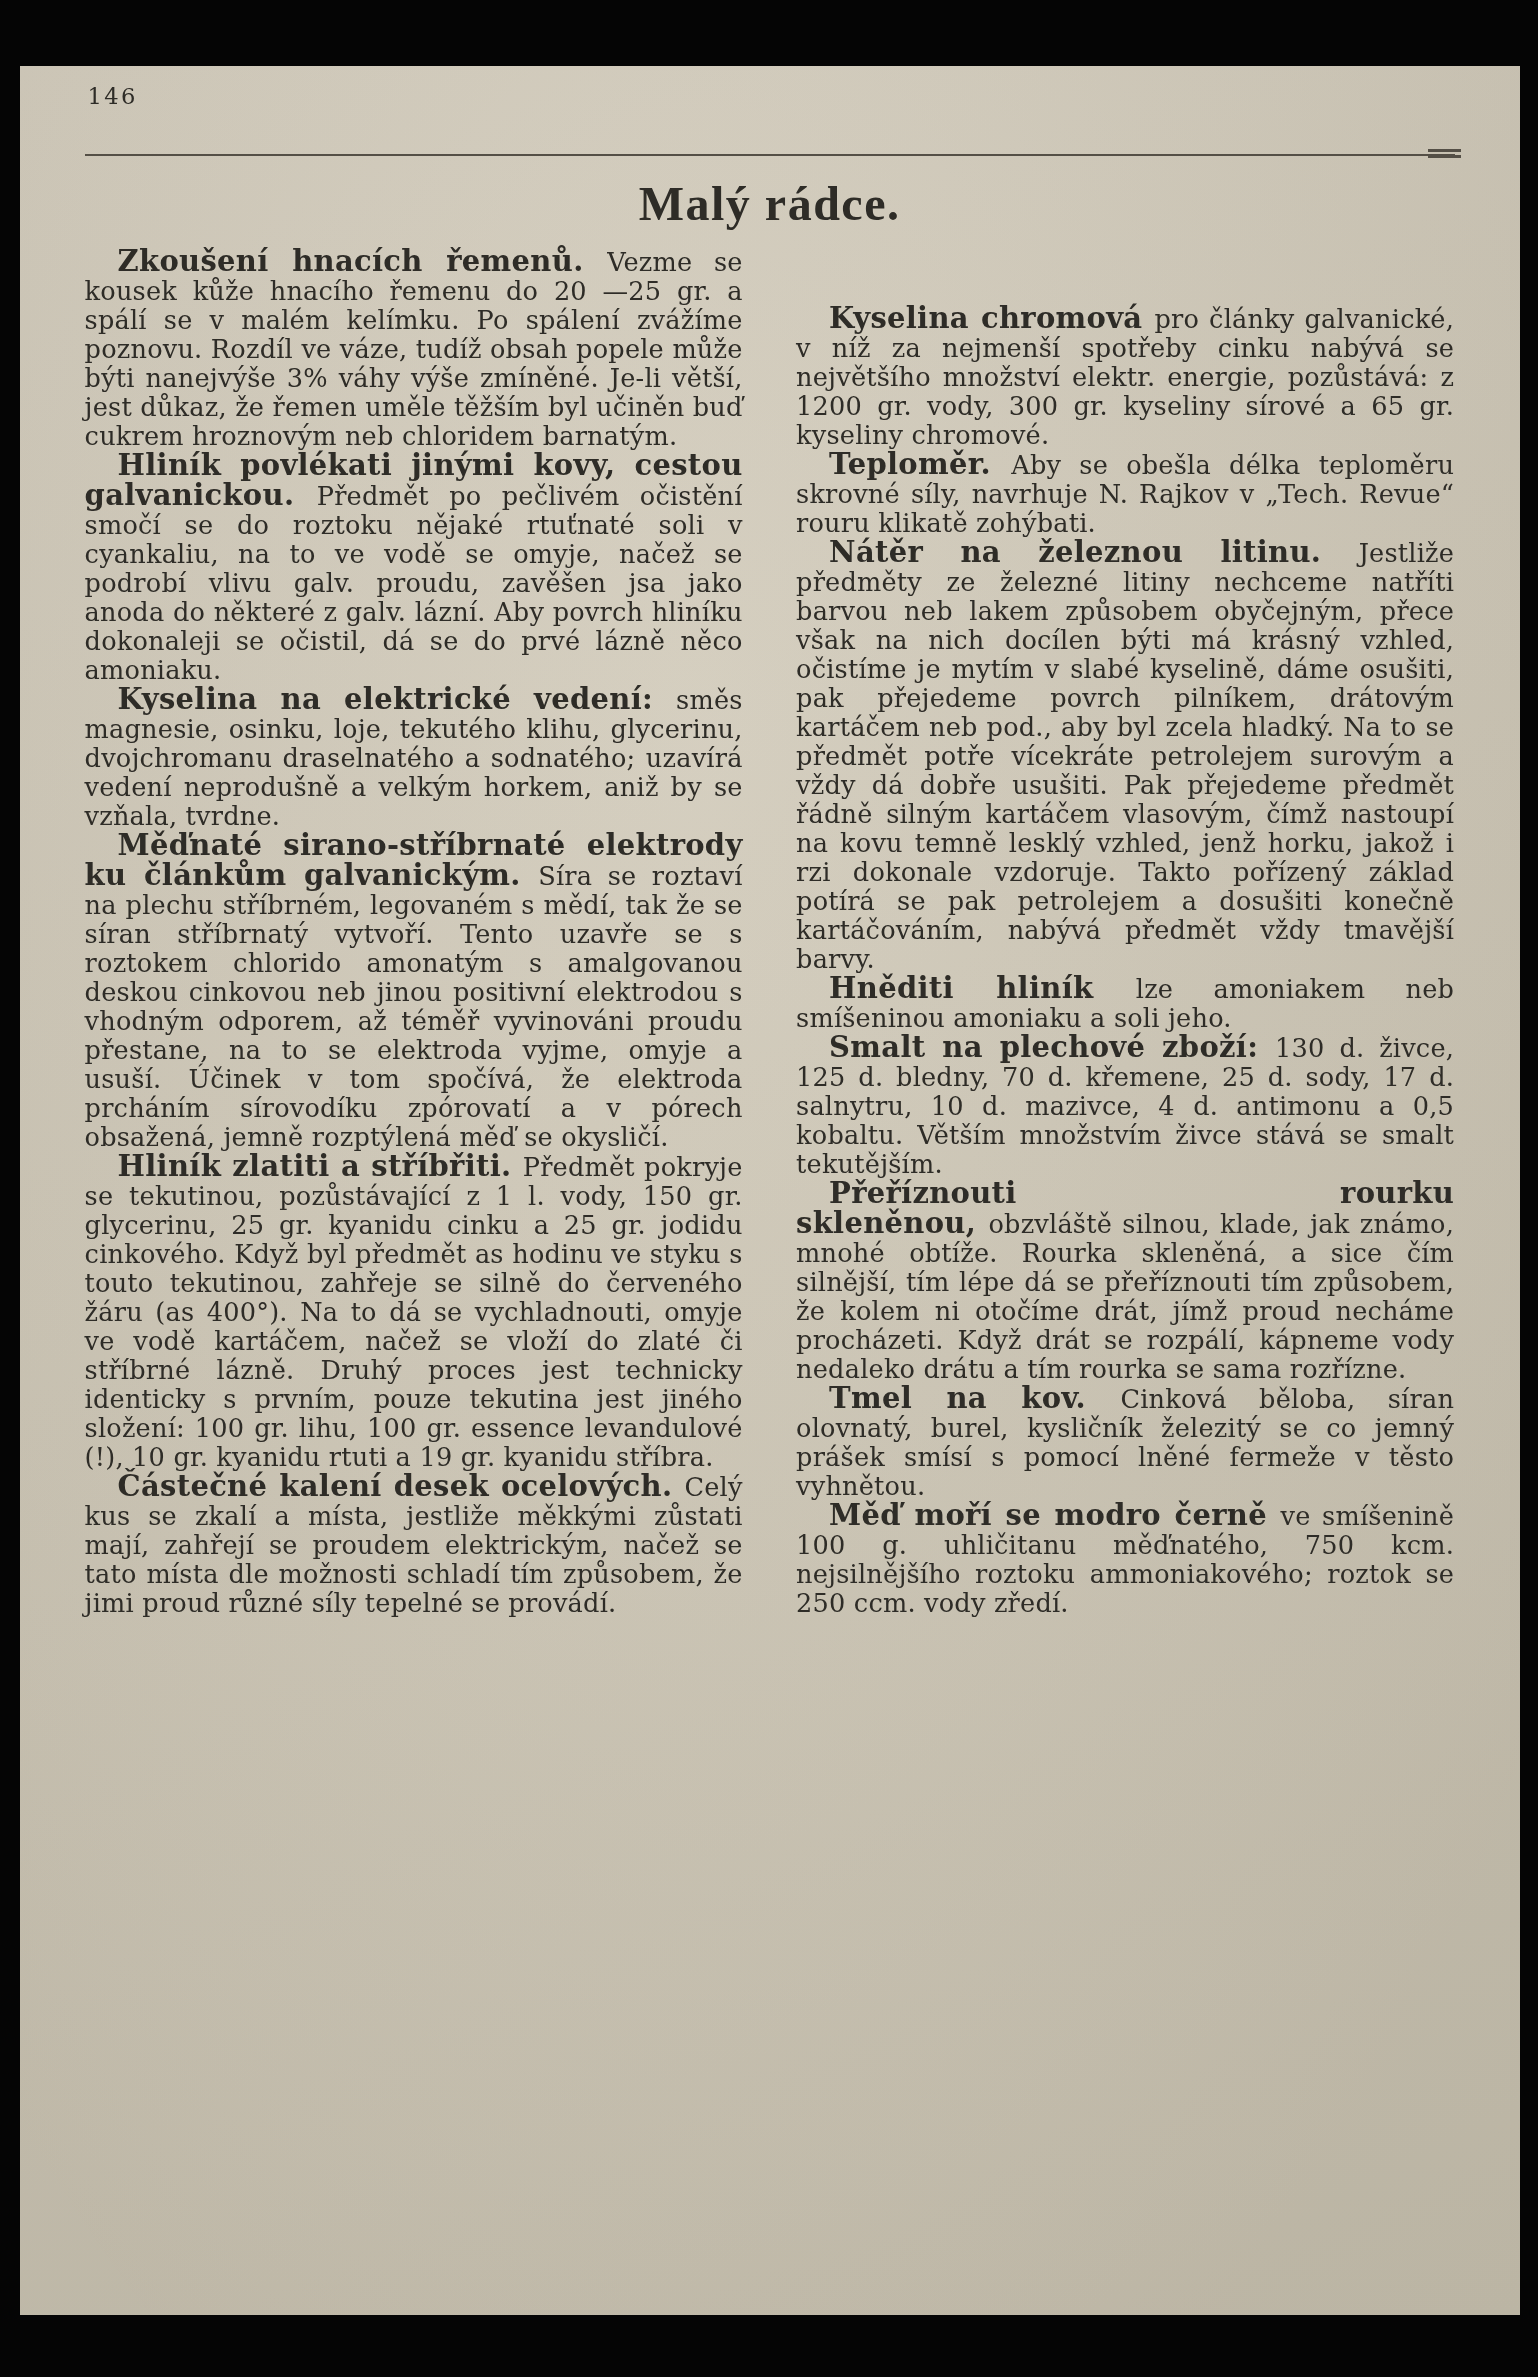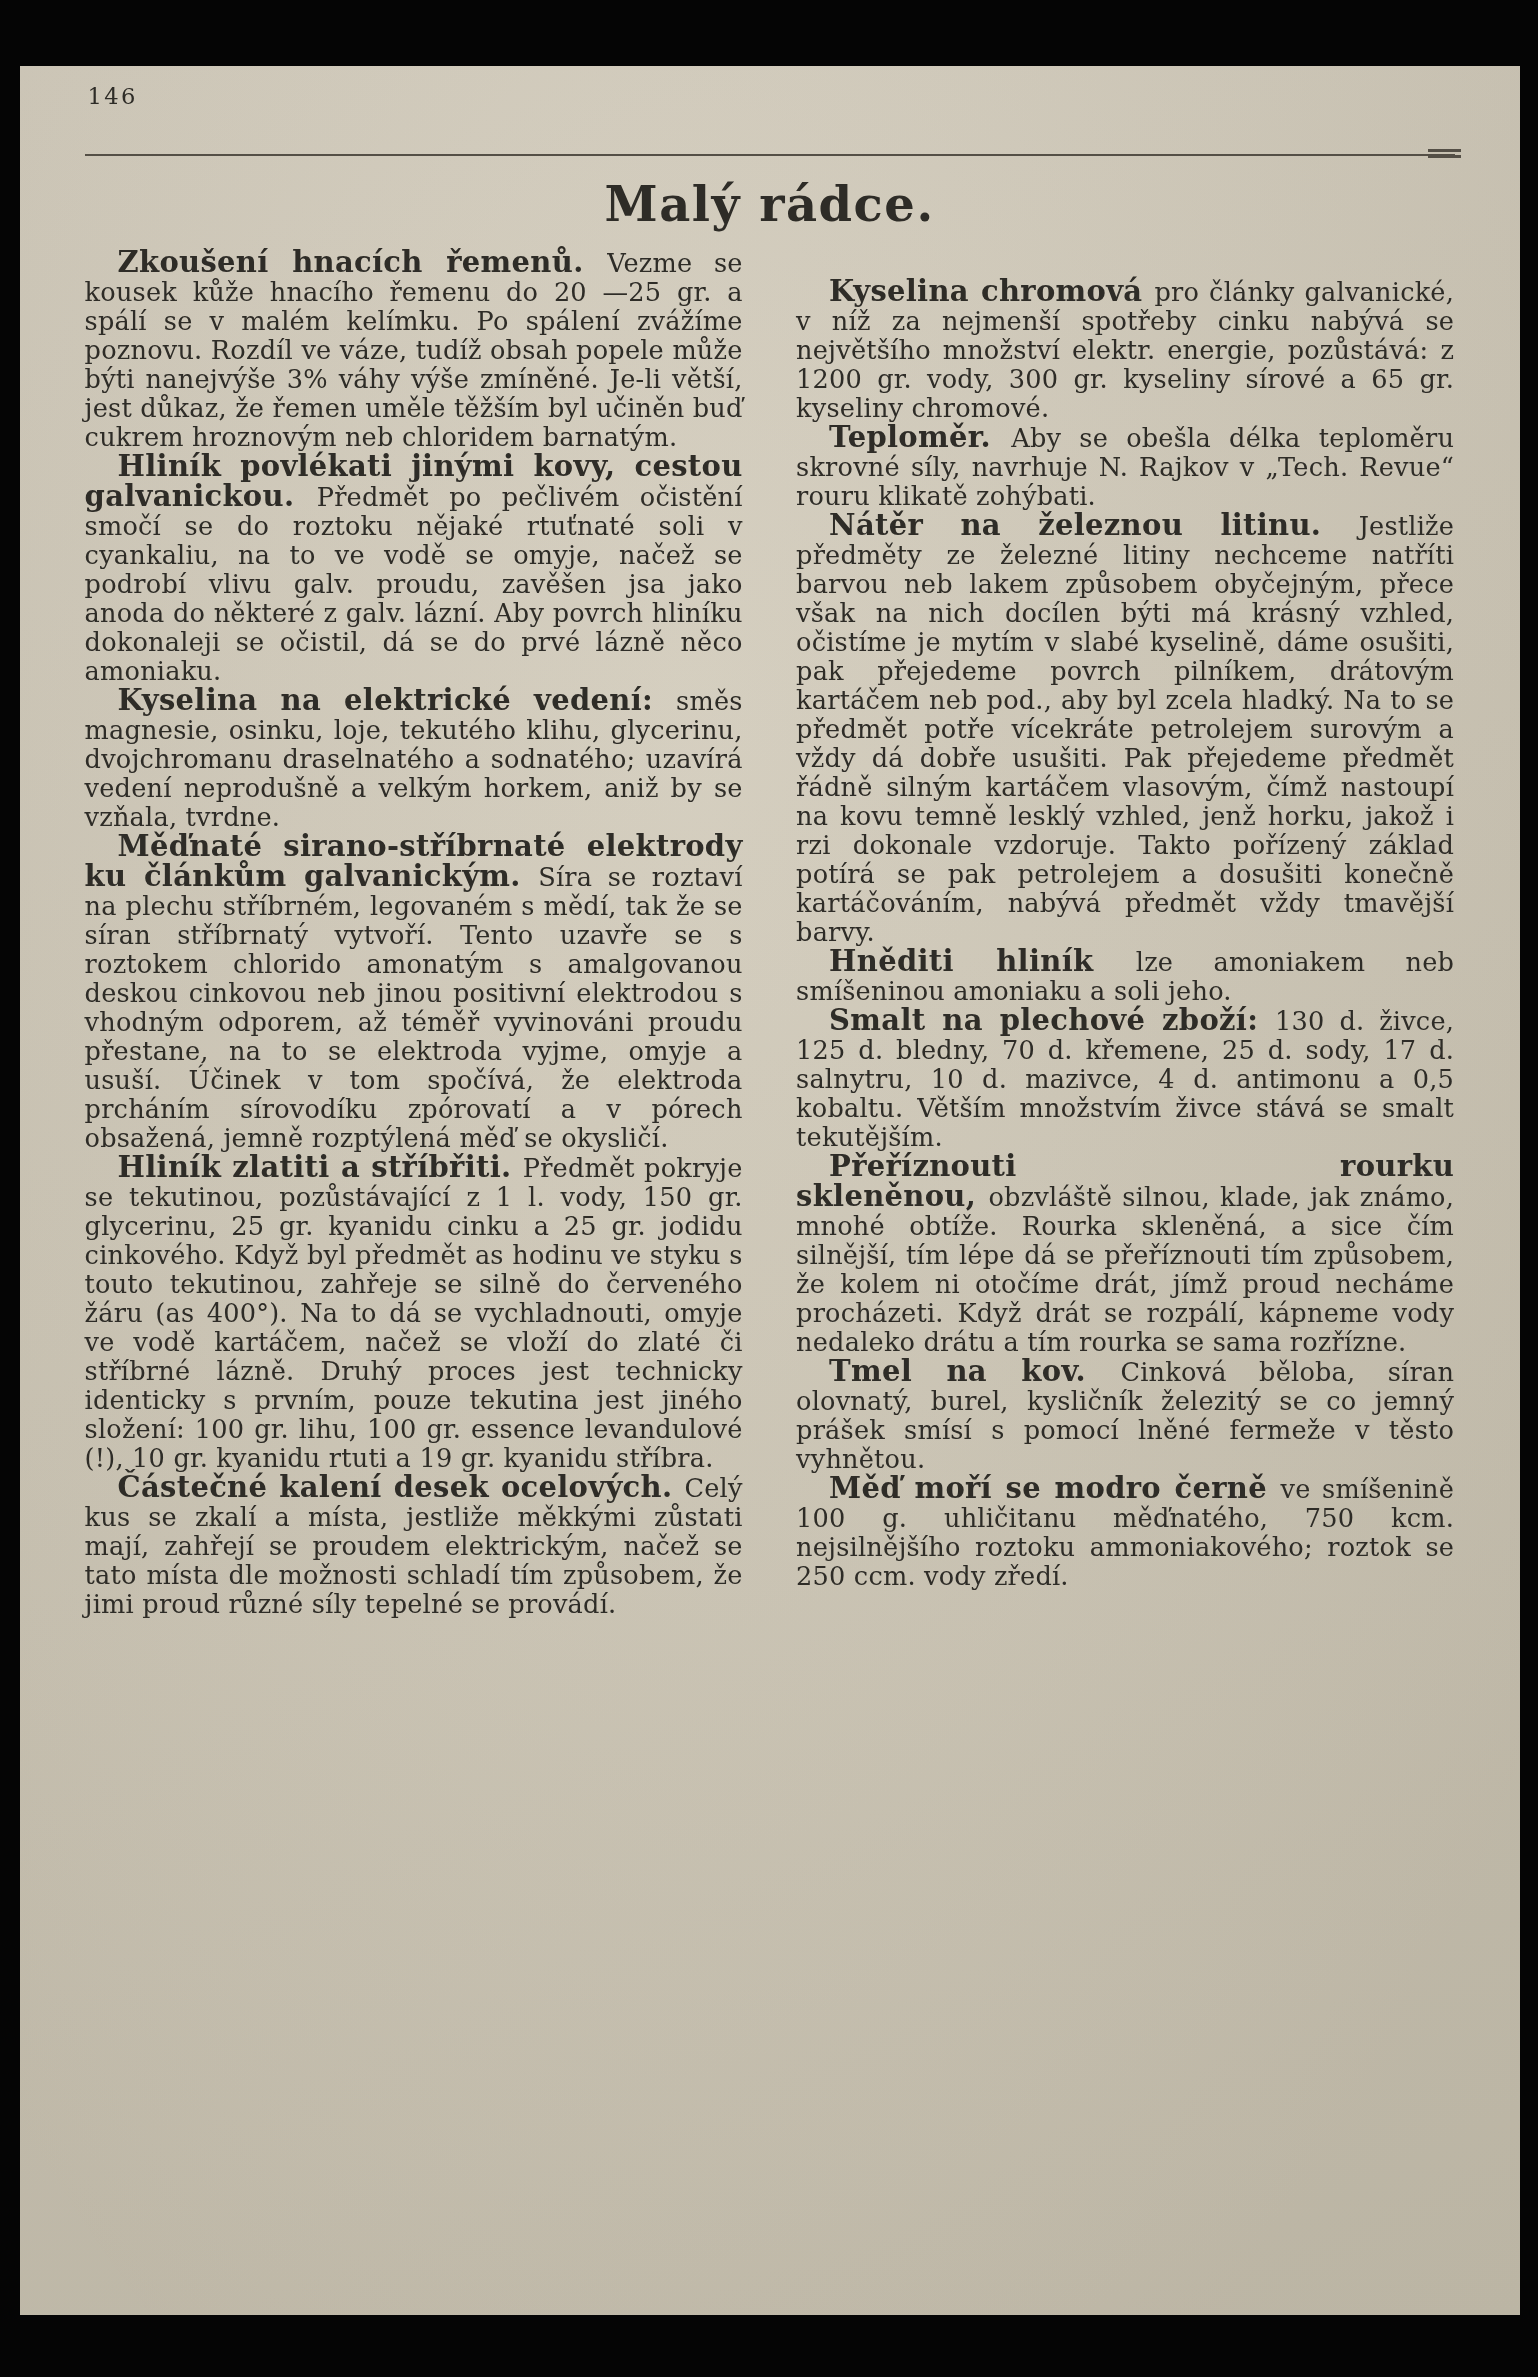--- a/index.html
+++ b/index.html
@@ -38,23 +38,23 @@
     position:relative;margin-top:41px;height:0;
     border-top:2.3px solid var(--rule-color);
   }
   .rule-end-marks{
     position:absolute;right:-6px;top:-7.5px;width:33px;height:9px;
     border-top:3.8px solid var(--rule-color);
     border-bottom:3.8px solid var(--rule-color);
   }
   .main-title{
     margin:19.6px 0 16.6px 0;text-align:center;
-    font-size:48px;font-weight:bold;letter-spacing:1.5px;
+    font-size:48px;font-weight:bold;letter-spacing:1.5px;font-family:Liberation Serif, serif;
   }
-  .columns{display:flex;align-items:center;}
+  .columns{display:flex;align-items:flex-end;}
   .col{
     width:658px;flex:0 0 658px;
     font-size:25.6px;line-height:29px;
     text-align:justify;
     letter-spacing:0.2px;
   }
   .col-divider{
     flex:0 0 2.3px;width:2.3px;background:var(--rule-color);
     margin:3px 25.6px 0 25.6px;
   }

